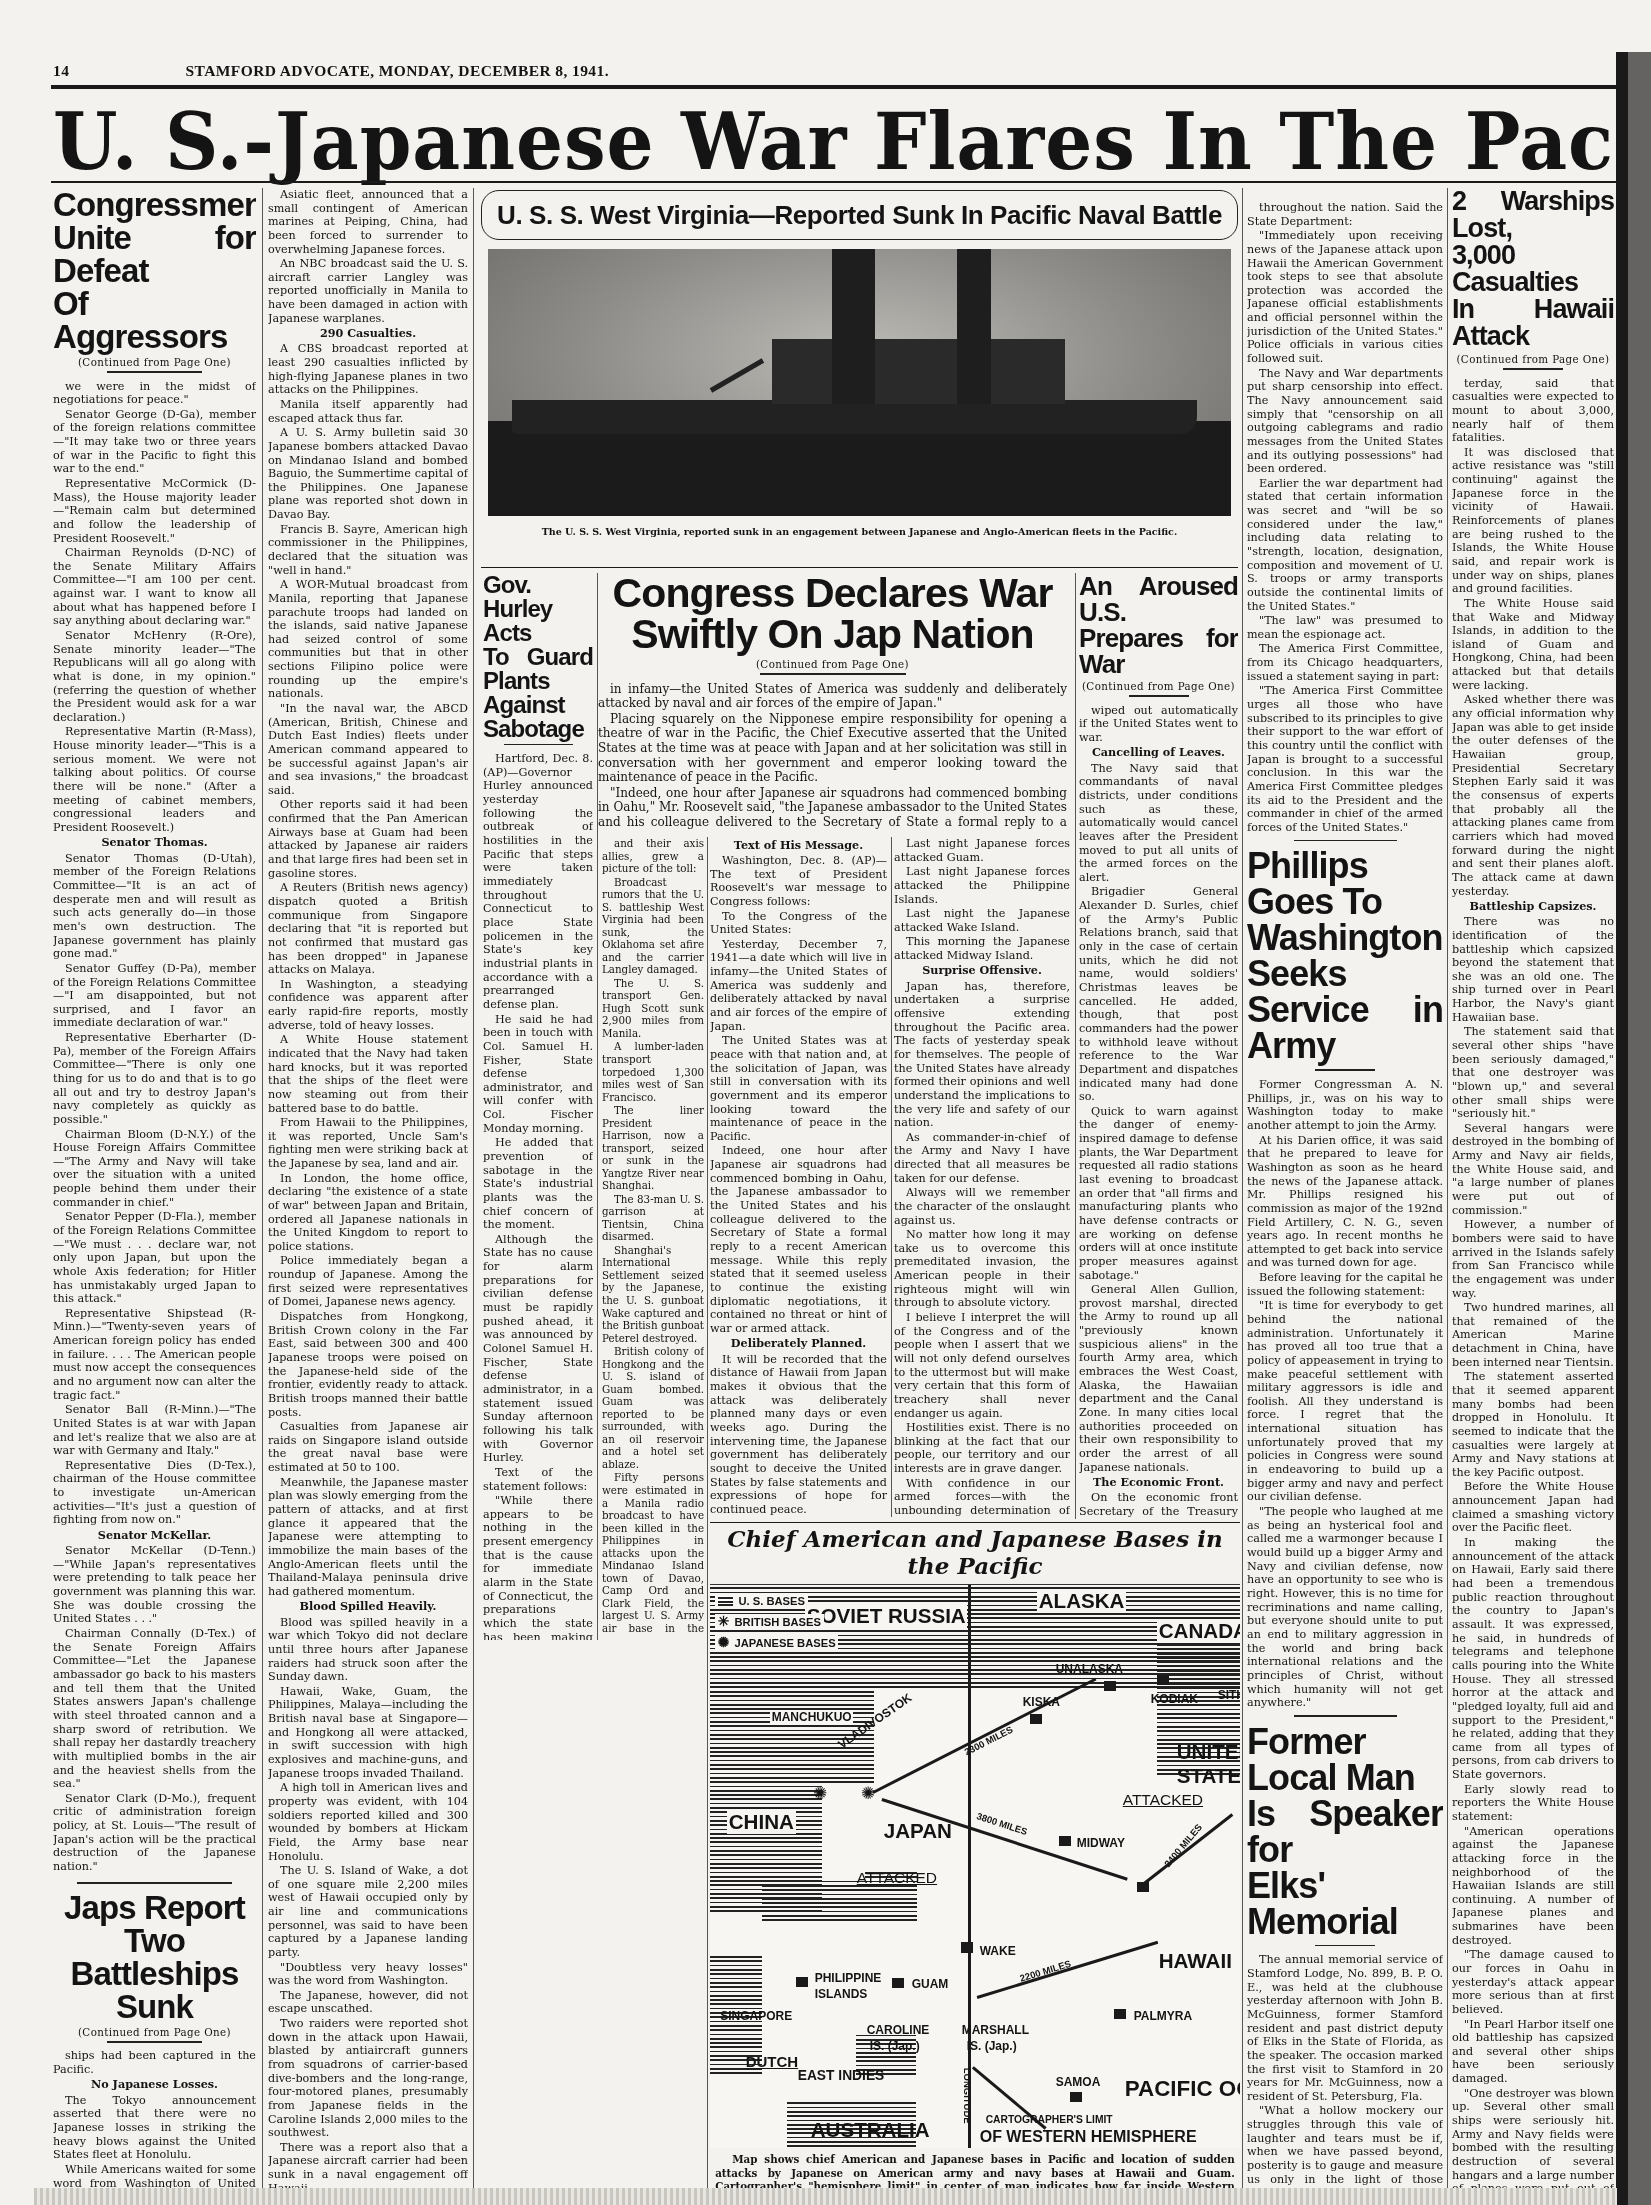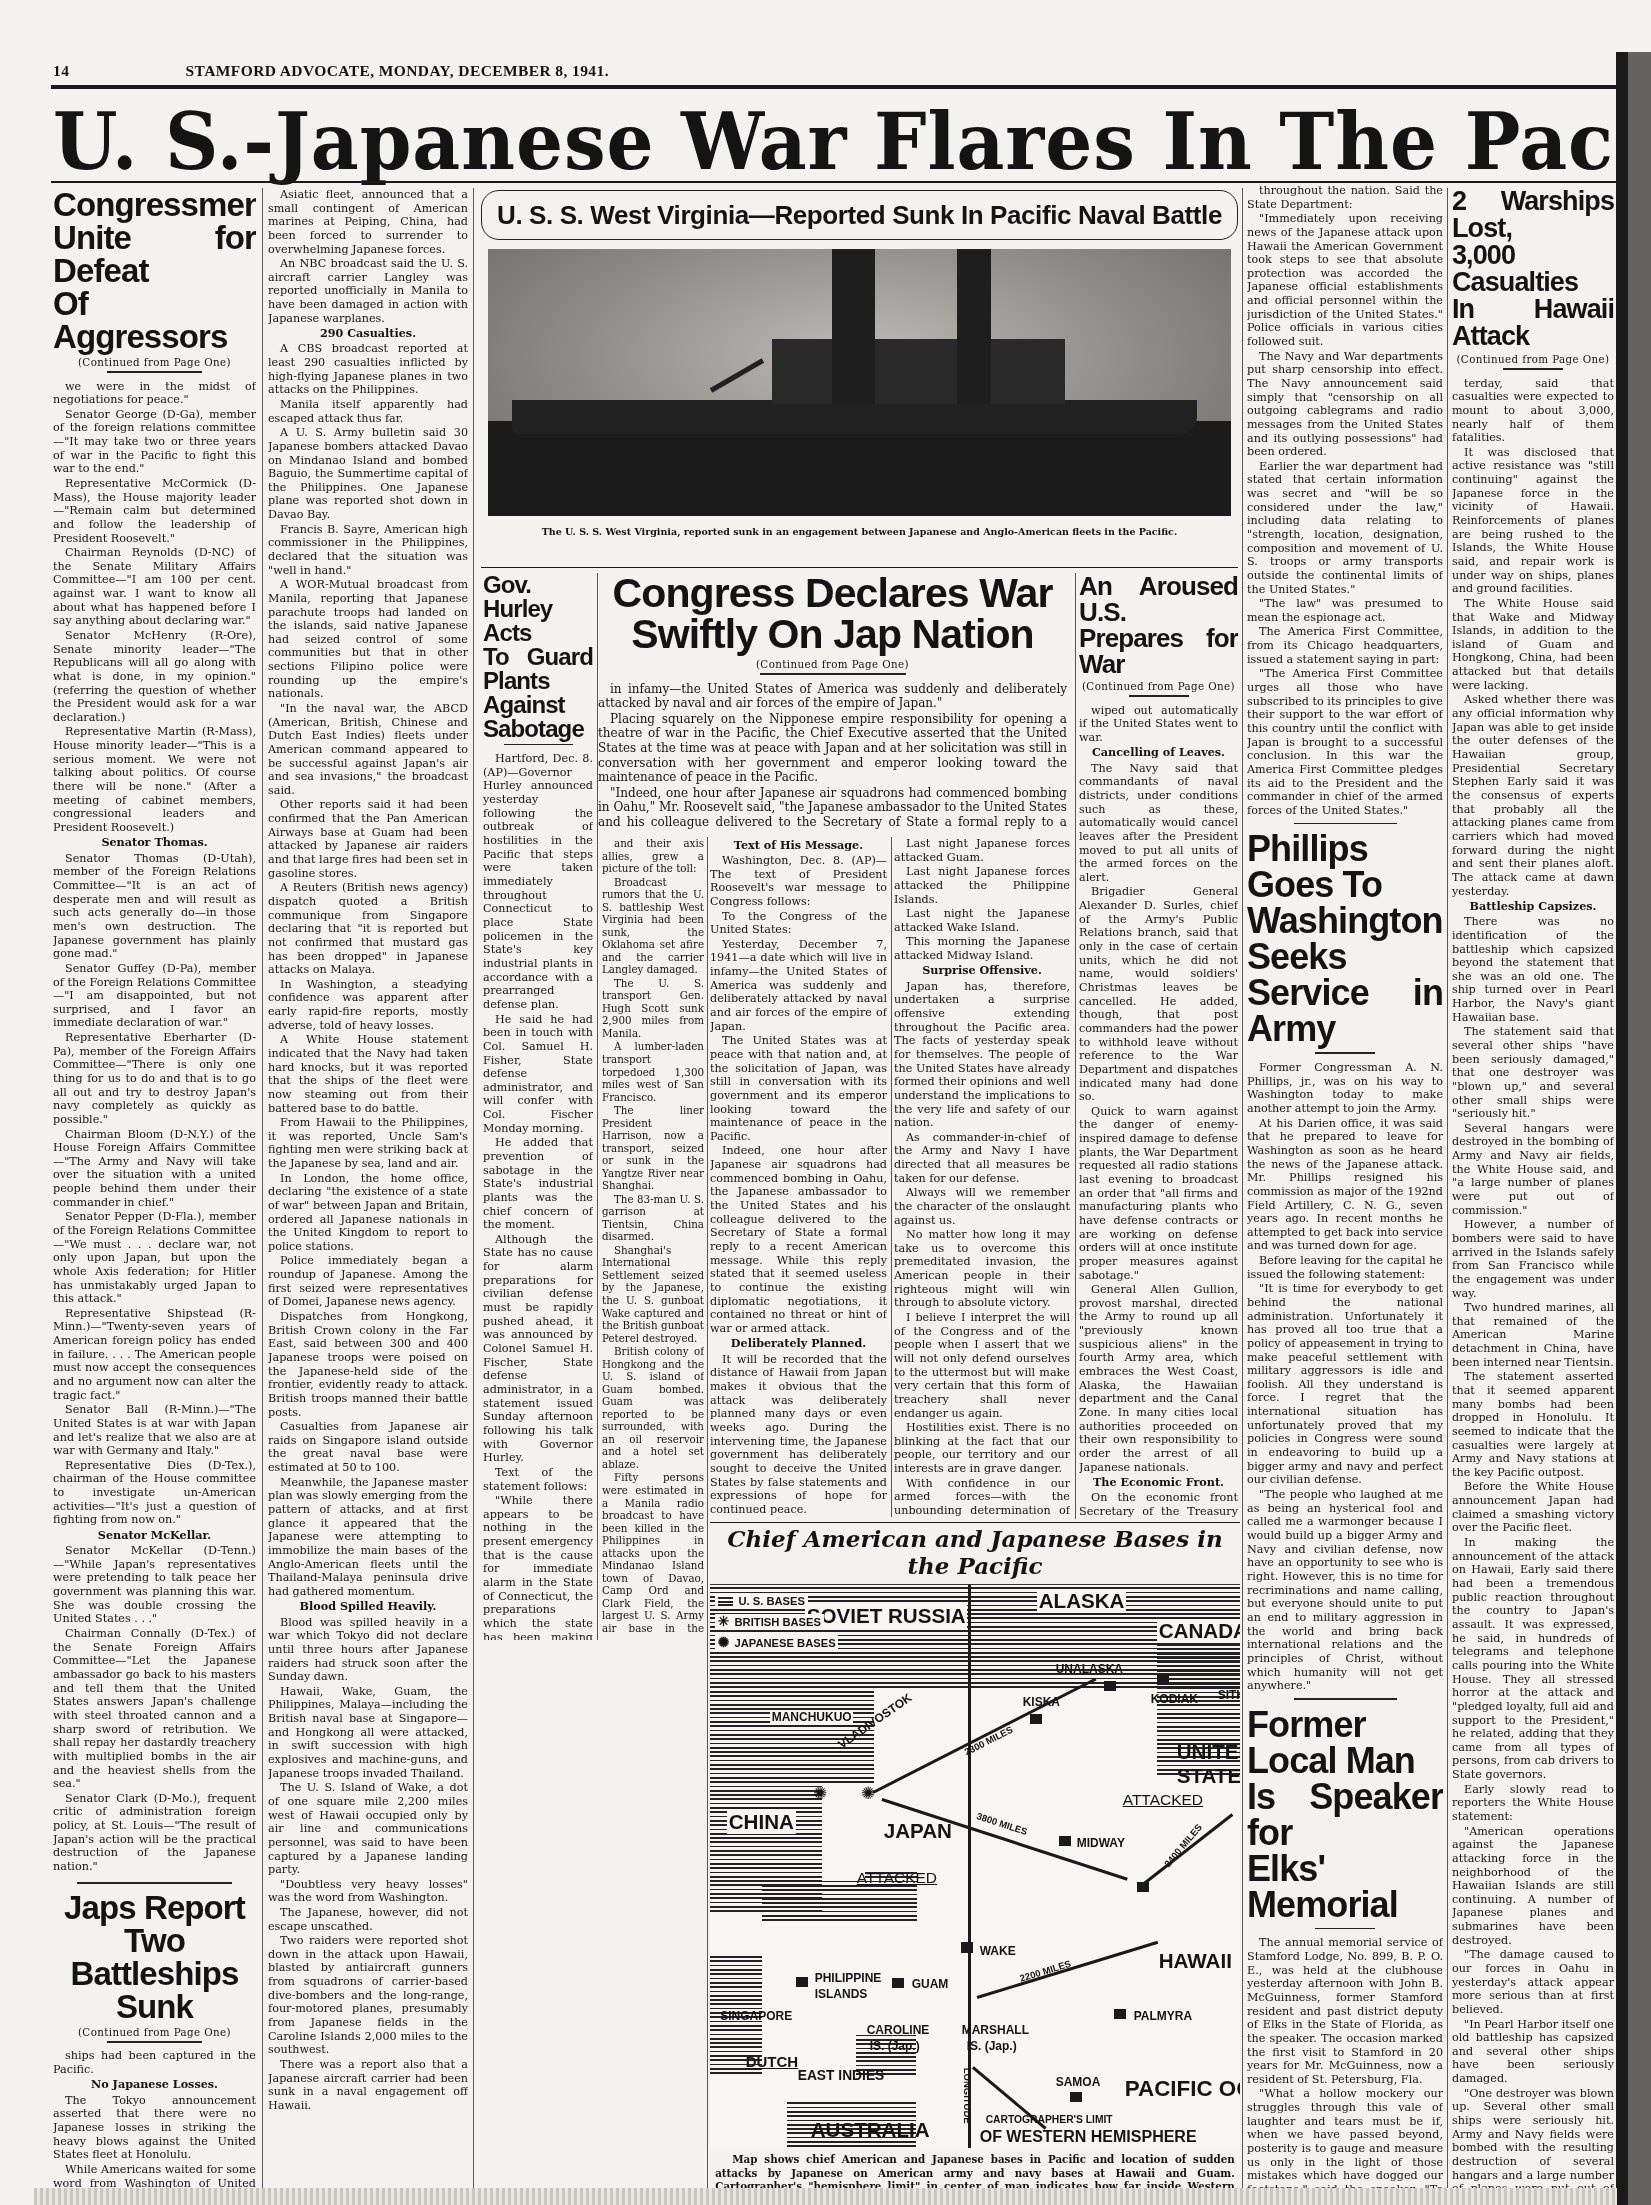--- a/index.html
+++ b/index.html
@@ -124,20 +124,21 @@
     <p>A White House statement indicated that the Navy had taken hard knocks, but it was reported that the ships of the fleet were now steaming out from their battered base to do battle.</p>
     <p>From Hawaii to the Philippines, it was reported, Uncle Sam's fighting men were striking back at the Japanese by sea, land and air.</p>
     <p>In London, the home office, declaring "the existence of a state of war" between Japan and Britain, ordered all Japanese nationals in the United Kingdom to report to police stations.</p>
     <p>Police immediately began a roundup of Japanese. Among the first seized were representatives of Domei, Japanese news agency.</p>
     <p>Dispatches from Hongkong, British Crown colony in the Far East, said between 300 and 400 Japanese troops were poised on the Japanese-held side of the frontier, evidently ready to attack. British troops manned their battle posts.</p>
     <p>Casualties from Japanese air raids on Singapore island outside the great naval base were estimated at 50 to 100.</p>
     <p>Meanwhile, the Japanese master plan was slowly emerging from the pattern of attacks, and at first glance it appeared that the Japanese were attempting to immobilize the main bases of the Anglo-American fleets until the Thailand-Malaya peninsula drive had gathered momentum.</p>
     <div class="subhead">Blood Spilled Heavily.</div>
     <p>Blood was spilled heavily in a war which Tokyo did not declare until three hours after Japanese raiders had struck soon after the Sunday dawn.</p>
     <p>Hawaii, Wake, Guam, the Philippines, Malaya—including the British naval base at Singapore—and Hongkong all were attacked, in swift succession with high explosives and machine-guns, and Japanese troops invaded Thailand.</p>
+    <p>A high toll in American lives and property was evident, with 104 soldiers reported killed and 300 wounded by bombers at Hickam Field, the Army base near Honolulu.</p>
     <p>The U. S. Island of Wake, a dot of one square mile 2,200 miles west of Hawaii occupied only by air line and communications personnel, was said to have been captured by a Japanese landing party.</p>
     <p>"Doubtless very heavy losses" was the word from Washington.</p>
     <p>The Japanese, however, did not escape unscathed.</p>
     <p>Two raiders were reported shot down in the attack upon Hawaii, blasted by antiaircraft gunners from squadrons of carrier-based dive-bombers and the long-range, four-motored planes, presumably from Japanese fields in the Caroline Islands 2,000 miles to the southwest.</p>
     <p>There was a report also that a Japanese aircraft carrier had been sunk in a naval engagement off Hawaii.</p>
 
   </div>
   <div class="vrule" style="left:439px; top:136px; height:2005px;"></div>
 
   <div class="photo-box" style="left:447px; top:138px; width:757px; height:370px; border:none;">
@@ -334,21 +335,21 @@
       <div class="base-sq" style="left:360px; top:155px;"></div>
       <div class="map-label big plain" style="left:413px; top:139px; font-size:22.4px;">PACIFIC OCEAN</div>
       <div class="route" style="left:263px; top:129px; width:95px; transform:rotate(40deg);"></div>
       <div class="map-label plain" style="left:274px; top:177px; font-size:10.3px;">CARTOGRAPHER'S LIMIT</div>
       <div class="map-label plain" style="left:268px; top:191px; font-size:16px;">OF WESTERN HEMISPHERE</div>
       <div class="map-label plain" style="left:263px; top:129px; font-size:9.5px; transform:rotate(90deg); transform-origin:left top;">LONGITUDE</div>
     </div>
     <div class="map-caption">Map shows chief American and Japanese bases in Pacific and location of sudden attacks by Japanese on American army and navy bases at Hawaii and Guam. Cartographer's "hemisphere limit" in center of map indicates how far inside Western Hemisphere Japanese attacks on Hawaii were. (NEA Photo)</div>
   </div>
 
-  <div class="col" style="left:1213px; top:132px; width:196px; height:2005px;">
+  <div class="col" style="left:1213px; top:149px; width:196px; height:2005px;">
     <p>throughout the nation. Said the State Department:</p>
     <p>"Immediately upon receiving news of the Japanese attack upon Hawaii the American Government took steps to see that absolute protection was accorded the Japanese official establishments and official personnel within the jurisdiction of the United States." Police officials in various cities followed suit.</p>
     <p>The Navy and War departments put sharp censorship into effect. The Navy announcement said simply that "censorship on all outgoing cablegrams and radio messages from the United States and its outlying possessions" had been ordered.</p>
     <p>Earlier the war department had stated that certain information was secret and "will be so considered under the law," including data relating to "strength, location, designation, composition and movement of U. S. troops or army transports outside the continental limits of the United States."</p>
     <p>"The law" was presumed to mean the espionage act.</p>
     <p>The America First Committee, from its Chicago headquarters, issued a statement saying in part:</p>
     <p>"The America First Committee urges all those who have subscribed to its principles to give their support to the war effort of this country until the conflict with Japan is brought to a successful conclusion. In this war the America First Committee pledges its aid to the President and the commander in chief of the armed forces of the United States."</p>
     <div class="dash" style="width:103px; margin-top:5.2px;"></div>
     <div class="hl hl-m">
       <div>Phillips Goes To</div>

